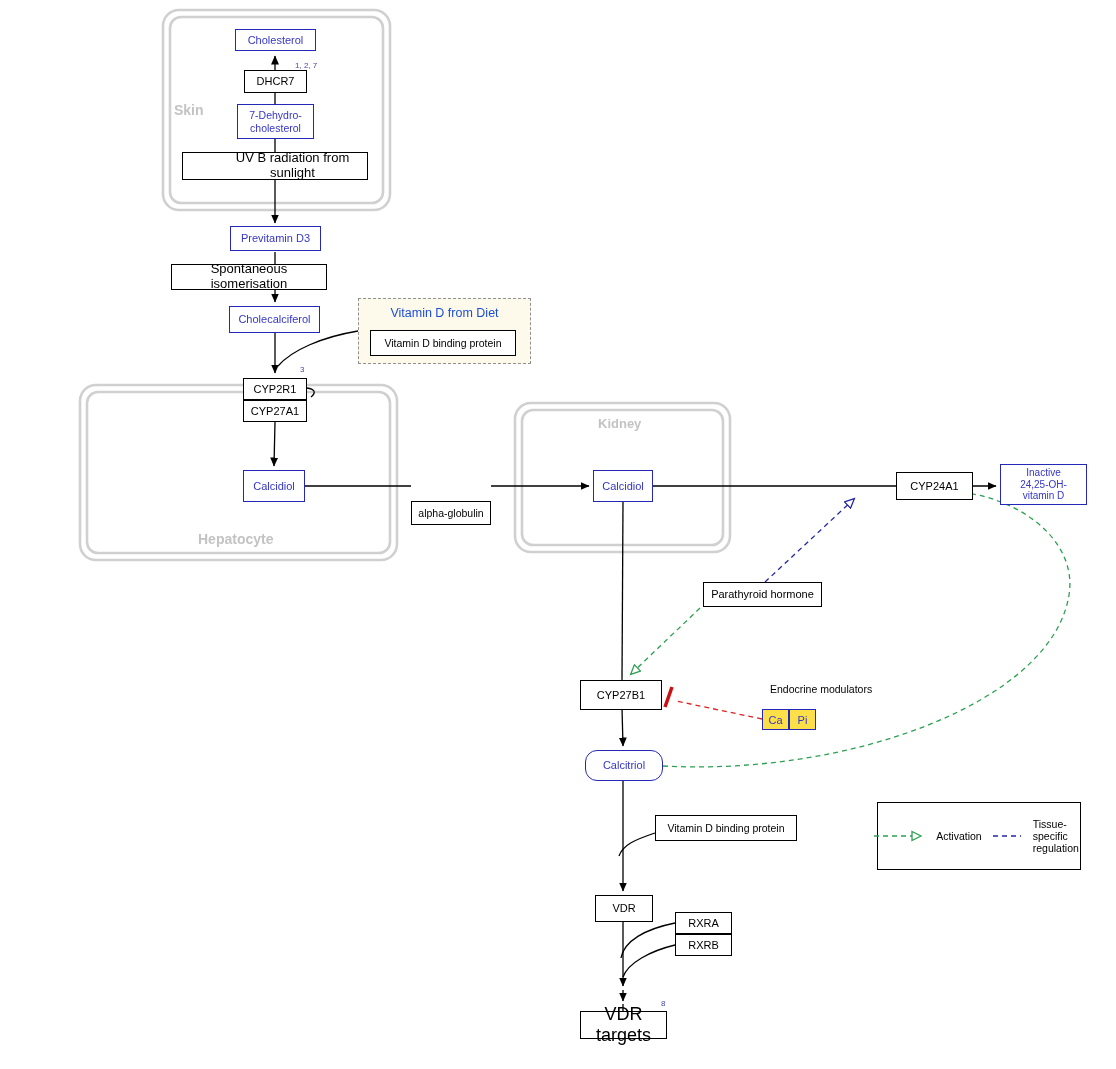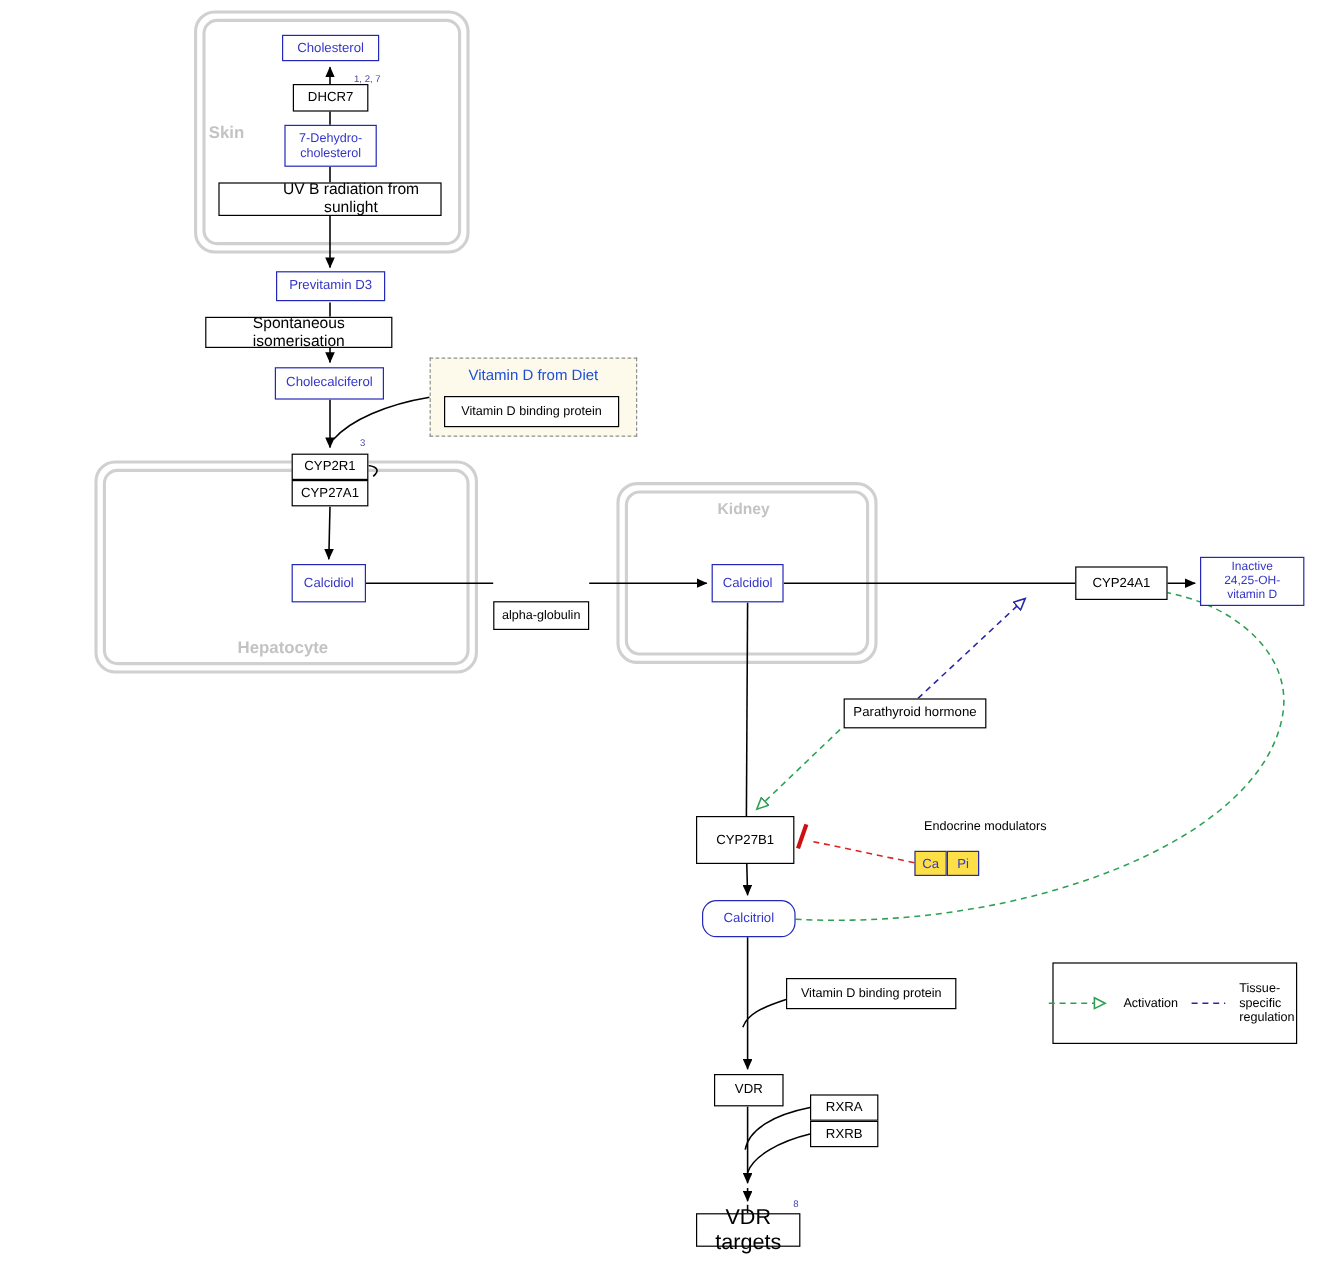--- a/index.html
+++ b/index.html
@@ -111,21 +111,21 @@
   <div class="node" style="left:243px;top:400px;width:64px;height:22px;">CYP27A1</div>
   <div class="node metab" style="left:243px;top:470px;width:62px;height:32px;">Calcidiol</div>
   <div class="node" style="left:411px;top:474px;width:80px;height:24px;font-size:10.5px;margin-top:27px;">alpha-globulin</div>
 
   <div class="node metab" style="left:593px;top:470px;width:60px;height:32px;">Calcidiol</div>
   <div class="node" style="left:855px;top:472px;width:77px;height:28px;margin-left:41px;">CYP24A1</div>
   <div class="node metab" style="left:1000px;top:464px;width:87px;height:41px;font-size:10px;">Inactive
 24,25-OH-
 vitamin D</div>
   <div class="node" style="left:703px;top:582px;width:119px;height:25px;">Parathyroid hormone</div>
-  <div class="node" style="left:580px;top:680px;width:82px;height:40px;">CYP27B1</div>
+  <div class="node" style="left:580px;top:680px;width:82px;height:30px;">CYP27B1</div>
 
   <div class="plain-label" style="left:770px;top:683px;">Endocrine modulators</div>
   <div class="capi">
     <div class="cell">Ca</div>
     <div class="cell">Pi</div>
   </div>
 
   <div class="node metab" style="left:585px;top:750px;width:78px;height:31px;border-radius:12px;">Calcitriol</div>
   <div class="node" style="left:655px;top:815px;width:142px;height:26px;font-size:10.5px;">Vitamin D binding protein</div>
 

